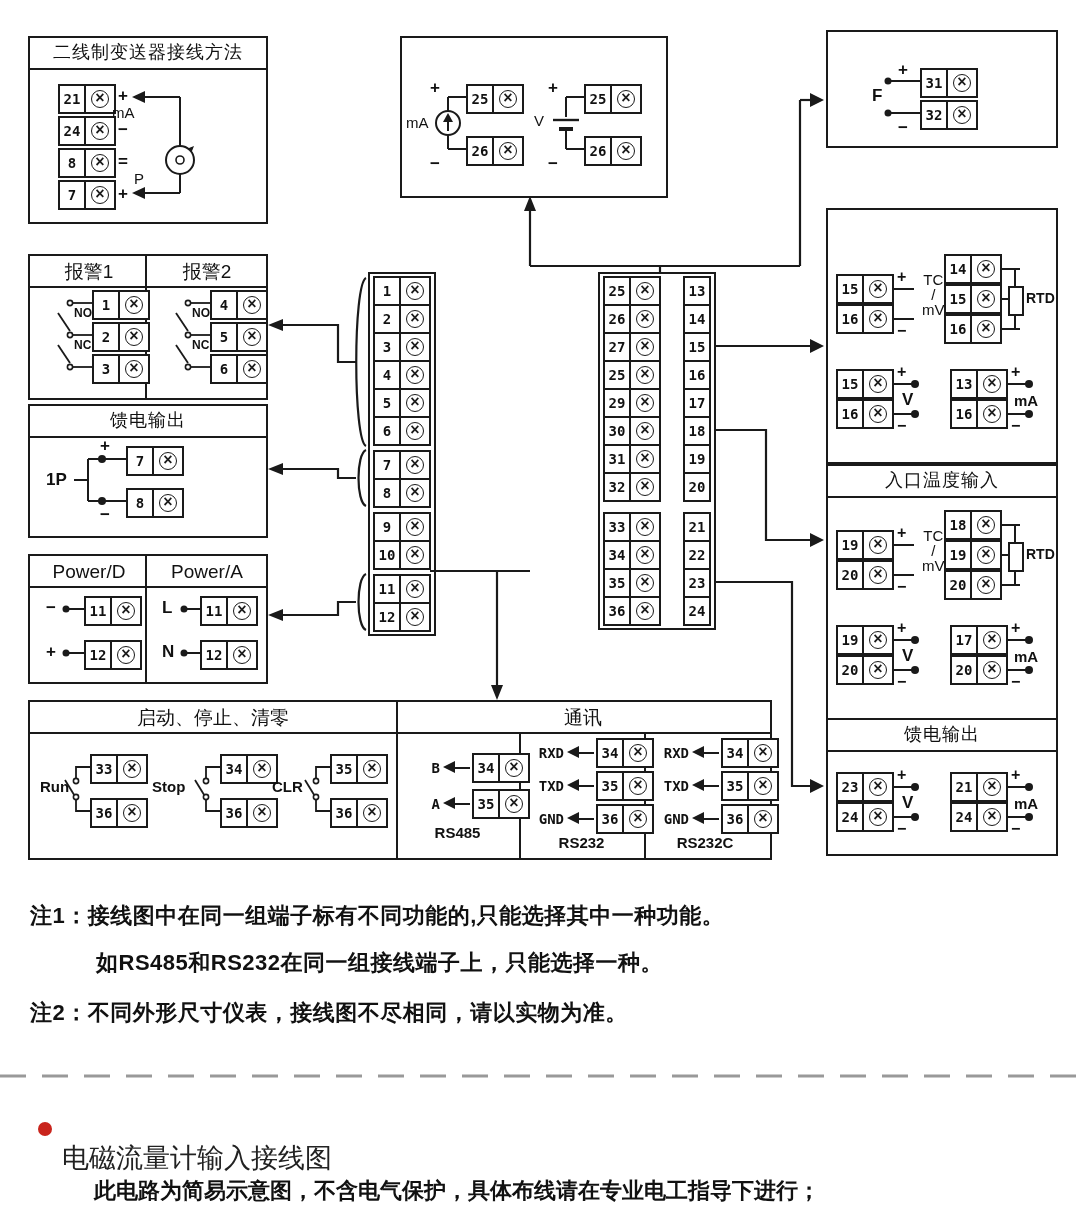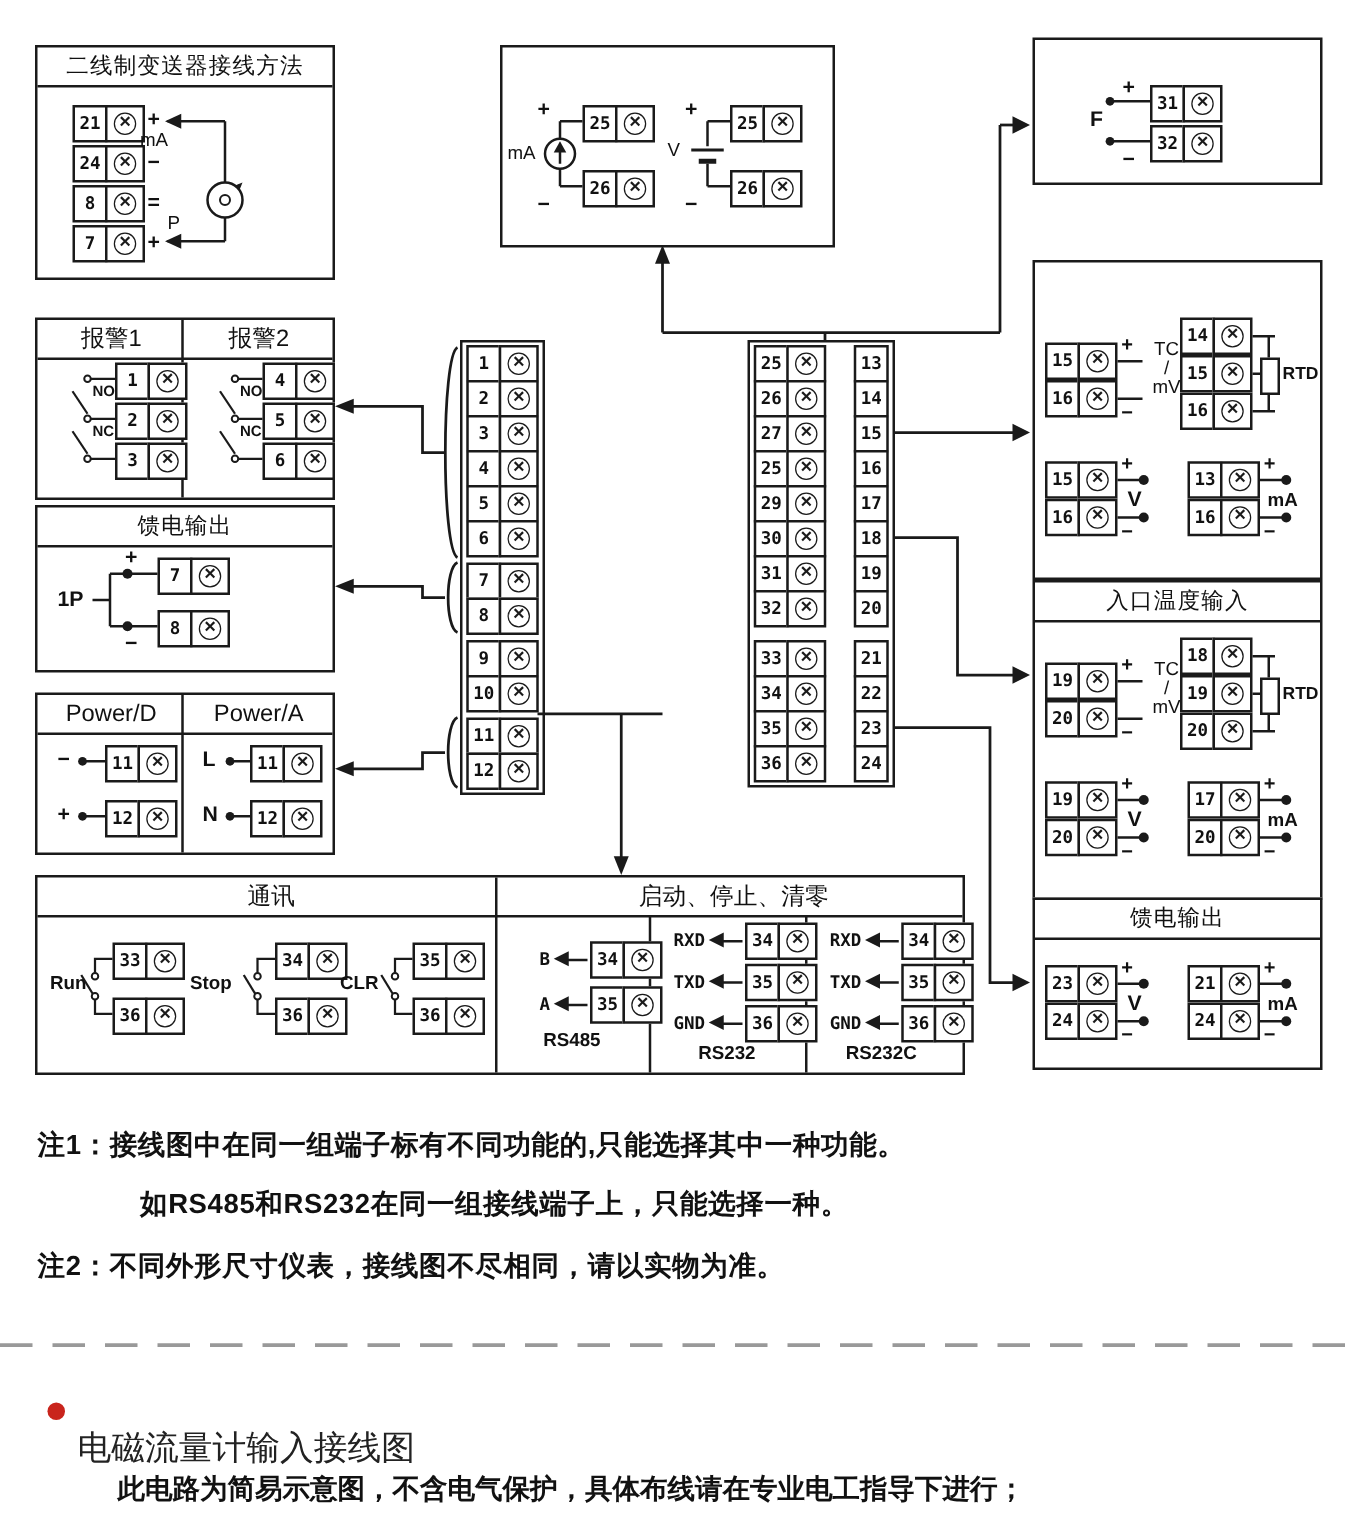--- a/index.html
+++ b/index.html
@@ -680,22 +680,22 @@
       <span class="wire">
           <span class="sign">−</span>
         </span>
     </div>
     </div>
   <div class="lbl" style="left:186px;top:75px;font-weight:600">mA</div>
 </div>
 
 <div class="box" style="left:28px;top:700px;width:740px;height:156px">
   <div class="split-header">
+    <div style="width:366px">启动、停止、清零</div>
     <div style="flex:1">通讯</div>
-    <div style="width:366px">启动、停止、清零</div>
   </div>
   <div class="vdiv" style="left:366px;top:0;bottom:0"></div>
   <div class="vdiv" style="left:489px;top:30px;bottom:0"></div>
   <div class="vdiv" style="left:614px;top:30px;bottom:0"></div>
 
   <div class="lbl" style="left:10px;top:76px;font-weight:600">Run</div>
   <span class="tpair abs" style="left:60px;top:52px">
       <span class="tnum">33</span>
       <span class="term"></span>
     </span>
@@ -850,18 +850,18 @@
     <polygon points="824,786 810,779 810,793"></polygon>
     <polygon points="497,700 491,685 503,685"></polygon>
     <polygon points="268,325 283,319 283,331"></polygon>
     <polygon points="268,469 283,463 283,475"></polygon>
     <polygon points="268,615 283,609 283,621"></polygon>
   </g>
   <line x1="0" y1="1076" x2="1080" y2="1076" stroke="#999" stroke-width="3" stroke-dasharray="26 16"></line>
 </svg>
 
 <div class="note" style="left:30px;top:901px"><span>注1：</span><span>接线图中在同一组端子标有不同功能的,只能选择其中一种功能。</span></div>
-<div class="note" style="left:112px;top:948px">如RS485和RS232在同一组接线端子上，只能选择一种。</div>
+<div class="note" style="left:96px;top:948px">如RS485和RS232在同一组接线端子上，只能选择一种。</div>
 <div class="note" style="left:30px;top:998px"><span>注2：</span><span>不同外形尺寸仪表，接线图不尽相同，请以实物为准。</span></div>
 
 <div class="bullet" style="left:38px;top:1122px"></div>
 <div class="sec-title" style="left:62px;top:1140px">电磁流量计输入接线图</div>
 <div class="sec-sub" style="left:94px;top:1176px">此电路为简易示意图，不含电气保护，具体布线请在专业电工指导下进行；</div>
 
 </body></html>

